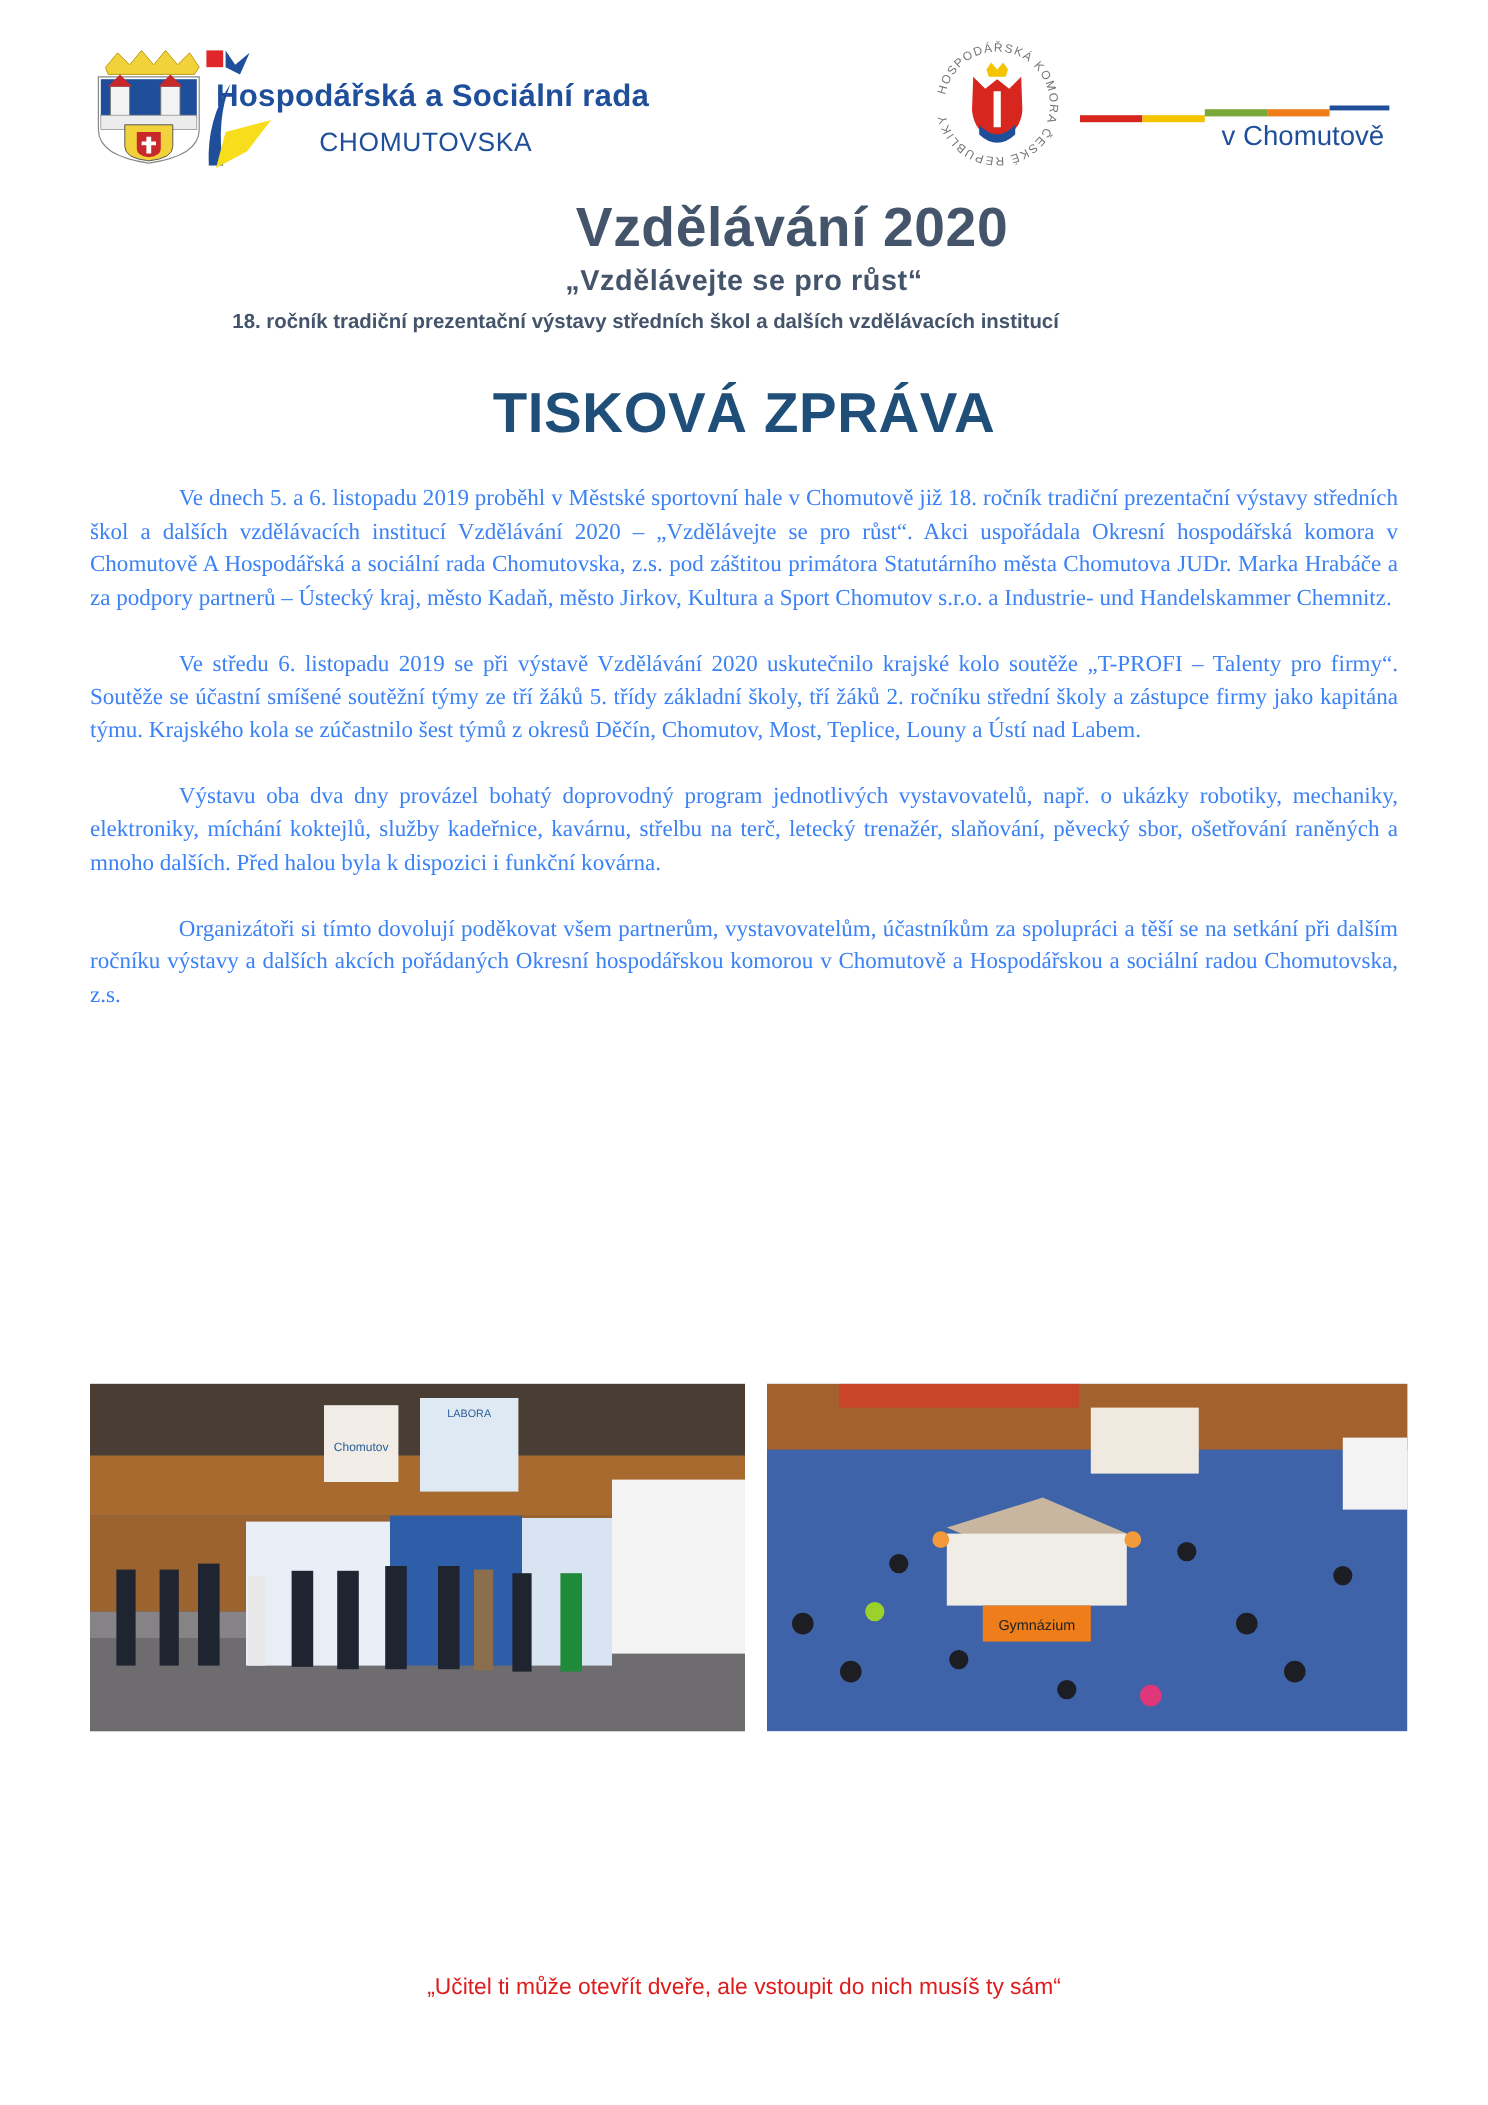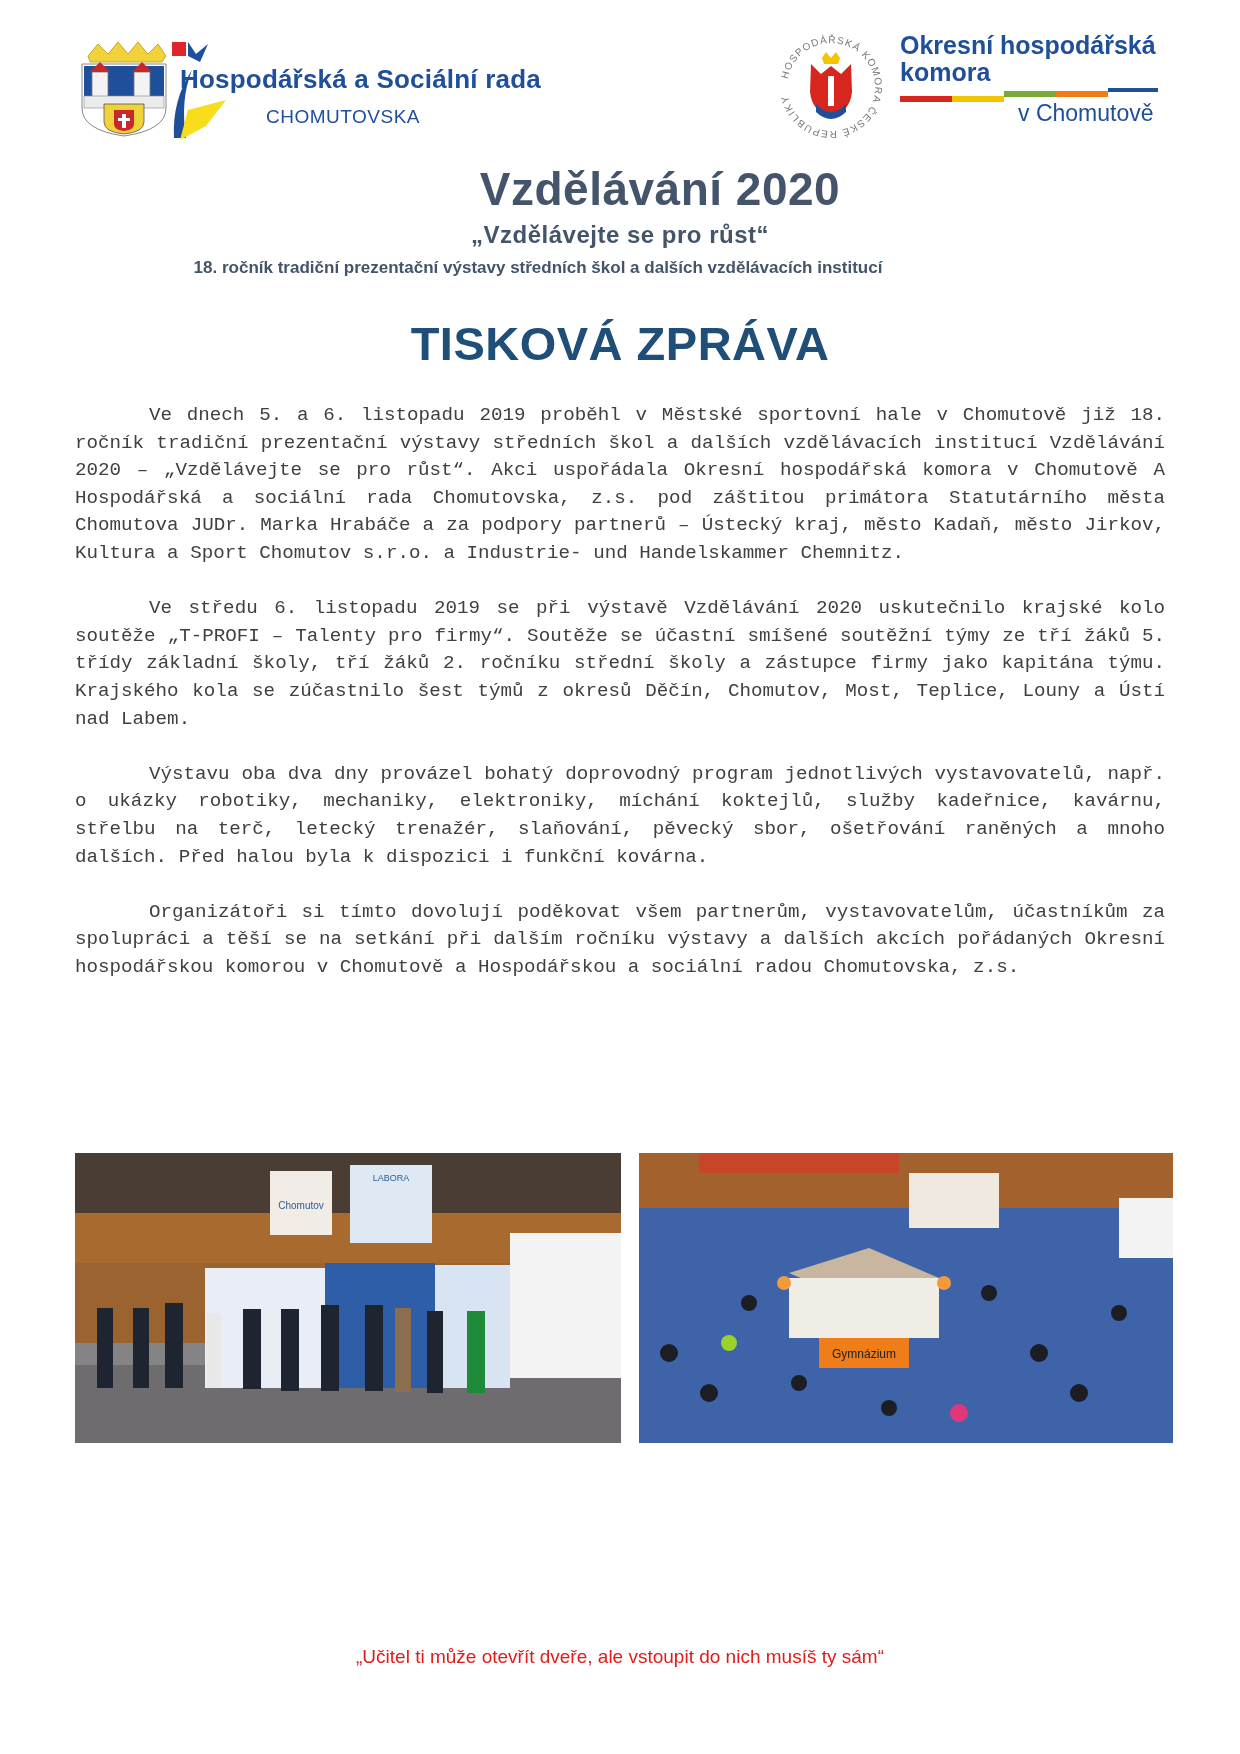--- a/index.html
+++ b/index.html
@@ -6,39 +6,39 @@
   body { width:1240px; height:1754px; position:relative; overflow:hidden;
          font-family:"Liberation Sans", sans-serif; color:#1a1a1a; }
   .abs { position:absolute; }
 
   
   .logo-left { left:78px; top:30px; width:480px; height:112px; }
   .crest { left:0; top:8px; width:92px; height:100px; }
   .star-red { left:94px; top:12px; width:14px; height:14px; background:#e0262a; }
   .swoosh { left:88px; top:10px; width:110px; height:100px; }
   .lt1 { left:102px; top:34px; font-size:26px; font-weight:bold; color:#1f4f9a; white-space:nowrap; letter-spacing:0.2px; }
-  .lt2 { left:188px; top:76px; font-size:19px; color:#1f4f9a; white-space:nowrap; letter-spacing:0.5px; }
+  .lt2 { left:188px; top:76px; font-size:22px; color:#1f4f9a; white-space:nowrap; letter-spacing:0.5px; }
 
   
   .logo-right { left:768px; top:28px; width:400px; height:120px; }
   .seal { left:8px; top:0; width:110px; height:118px; }
   .rt1 { left:132px; top:4px; font-size:25px; font-weight:bold; color:#1f4f9a; line-height:27px; white-space:nowrap; }
   .bars { left:132px; top:60px; width:258px; height:14px; }
   .rt2 { left:250px; top:72px; font-size:23px; color:#1f4f9a; white-space:nowrap; }
 
   
   .title { left:0; width:1240px; text-align:center; top:162px; font-size:46px; font-weight:bold; color:#44546a;
            font-family:"Liberation Sans", sans-serif; letter-spacing:0.5px;padding-left:40px; }
   .subtitle { left:0; width:1240px; text-align:center; top:221px; font-size:24px; font-weight:bold; color:#44546a; letter-spacing:0.5px; }
   .subtitle2 { left:0; width:1076px; text-align:center; top:258px; font-size:17px; font-weight:bold; color:#44546a; }
   .press { left:0; width:1240px; text-align:center; top:316px; font-size:47px; font-weight:bold; color:#1f4e79; letter-spacing:0.5px; }
 
   
-  .body-text { left:75px; width:1090px; top:402px; font-family:Liberation Mono, monospace;
-               font-size:19.2px; line-height:27.6px; color:#404040; }
+  .body-text { left:75px; width:1090px; top:402px; font-family:Liberation Serif, serif;
+               font-size:19.2px; line-height:27.6px; color:#3b82f6; }
   .body-text p { margin:0 0 27.6px 0; text-align:justify; text-indent:74px; }
   .body-text p.left { text-align:left; }
 
   
   .photo { top:1153px; height:290px; overflow:hidden; }
   .photo1 { left:75px; width:546px; }
   .photo2 { left:639px; width:534px; }
   .photo svg { width:100%; height:100%; display:block; }
 
   .quote { left:0; width:1240px; text-align:center; top:1646px; font-size:19px; color:#e01b1b; }
@@ -78,24 +78,20 @@
       <path id="sealpath" d="M55 59 m-44 0 a44 44 0 1 1 88 0 a44 44 0 1 1 -88 0"></path>
     </defs>
     <text font-family="Liberation Sans, sans-serif" font-size="10" fill="#777" letter-spacing="1.2">
       <textPath href="#sealpath" startOffset="50%" text-anchor="middle">HOSPODÁŘSKÁ KOMORA ČESKÉ REPUBLIKY</textPath>
     </text>
     <path d="M35 36 L45 46 L55 38 L65 46 L75 36 L76 64 Q74 84 55 88 Q36 84 34 64 Z" fill="#d7261e"></path>
     <path d="M46 30 L50 24 L55 30 L60 24 L64 30 L62 36 L48 36 Z" fill="#f5c400"></path>
     <path d="M40 76 Q55 92 70 76 L70 84 Q55 98 40 84 Z" fill="#1f4f9a"></path>
     <path d="M52 48 h6 v30 h-6 z" fill="#ffffff"></path>
   </svg>
-  <div class="abs rt1">
-    <div>Okresní hospodářská</div>
-    <div>komora</div>
-  </div>
   <svg class="abs bars" viewBox="0 0 258 14" preserveAspectRatio="none">
     <rect x="0" y="8" width="52" height="6" fill="#d7261e"></rect>
     <rect x="52" y="8" width="52" height="6" fill="#f5c400"></rect>
     <rect x="104" y="3" width="52" height="6" fill="#7aa83a"></rect>
     <rect x="156" y="3" width="52" height="6" fill="#ef7d1a"></rect>
     <rect x="208" y="-2" width="50" height="6" fill="#1f4f9a"></rect>
   </svg>
   <div class="abs rt2">v Chomutově</div>
 </div>
 

